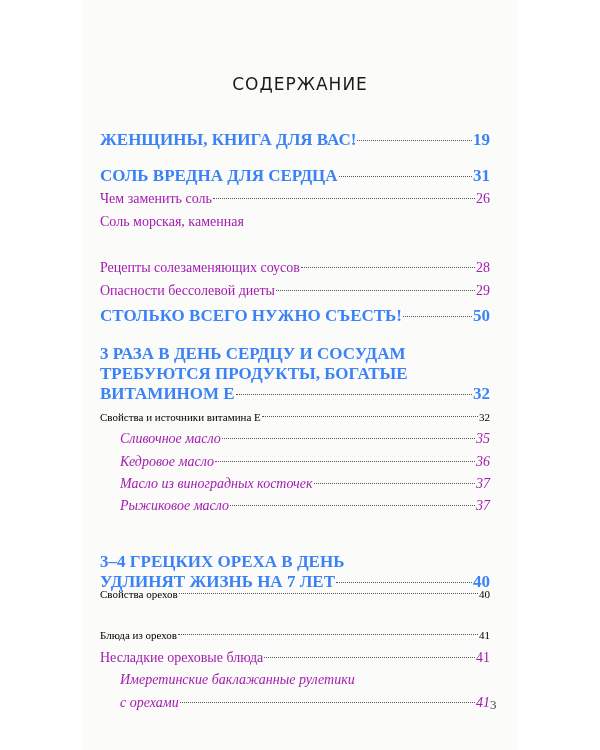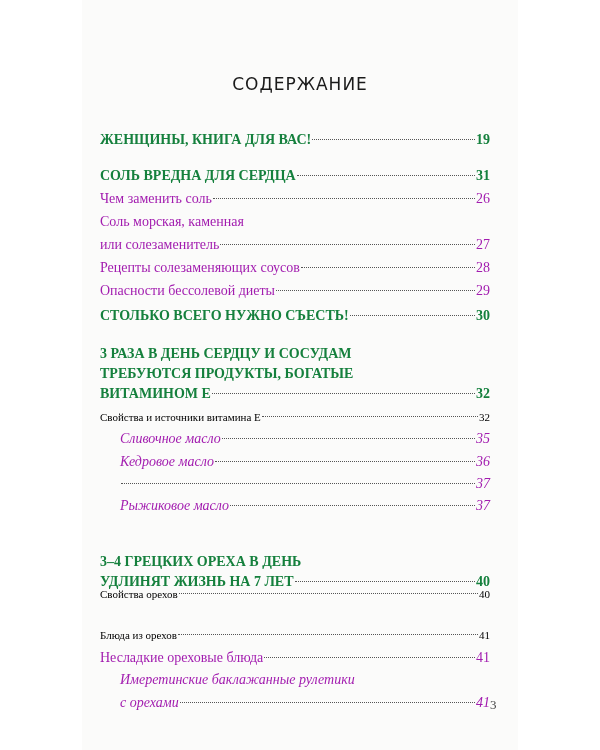--- a/index.html
+++ b/index.html
@@ -20,21 +20,21 @@
       font-family: "Liberation Serif", serif; color: #222;
       line-height: 20px;
     }
     .entry .row { display: flex; align-items: baseline; white-space: nowrap; }
     .entry .txt { flex: 0 0 auto; }
     .entry .dots {
       flex: 1 1 auto; overflow: hidden; margin: 0 1px;
       border-bottom: 1.5px dotted #555; transform: translateY(-4px); min-width: 6px;
     }
     .entry .pg { flex: 0 0 auto; }
-    .bold { font-weight: bold; font-size: 14px; color: #15803d; }
+    .bold { font-weight: bold; font-size: 17px; color: #3b82f6; }
     .bold2 { font-weight: normal; font-size: 11px; color: #000000; }
     .norm { font-size: 14px; color: #a21caf; }
     .ind1 { left: 38px; font-style: italic; }
     .pagenum {
       position: absolute; left: 408px; top: 697px;
       font-family: "Liberation Serif", serif; font-size: 13px; color: #444;
     }
   </style>
 </head>
 <body>
@@ -63,25 +63,20 @@
         <span class="txt">Чем заменить соль</span>
         <span class="dots"></span>
         <span class="pg">26</span>
       </div>
   </div>
 
   <div class="entry norm" style="top:212px">
     <div class="row">
         <span class="txt">Соль морская, каменная</span>
       </div>
-    <div class="row" style="margin-top:3px">
-        <span class="txt">или солезаменитель</span>
-        <span class="dots"></span>
-        <span class="pg">27</span>
-      </div>
   </div>
 
   <div class="entry norm" style="top:258px">
     <div class="row">
         <span class="txt">Рецепты солезаменяющих соусов</span>
         <span class="dots"></span>
         <span class="pg">28</span>
       </div>
   </div>
 
@@ -90,21 +85,21 @@
         <span class="txt">Опасности бессолевой диеты</span>
         <span class="dots"></span>
         <span class="pg">29</span>
       </div>
   </div>
 
   <div class="entry bold" style="top:306px">
     <div class="row">
         <span class="txt">СТОЛЬКО ВСЕГО НУЖНО СЪЕСТЬ!</span>
         <span class="dots"></span>
-        <span class="pg">30</span>
+        <span class="pg">50</span>
       </div>
   </div>
 
   <div class="entry bold" style="top:344px">
     <div class="row">
         <span class="txt">3 РАЗА В ДЕНЬ СЕРДЦУ И СОСУДАМ</span>
       </div>
     <div class="row">
         <span class="txt">ТРЕБУЮТСЯ ПРОДУКТЫ, БОГАТЫЕ</span>
       </div>
@@ -132,20 +127,21 @@
   </div>
   <div class="entry norm ind1" style="top:452px">
     <div class="row">
         <span class="txt">Кедровое масло</span>
         <span class="dots"></span>
         <span class="pg">36</span>
       </div>
   </div>
   <div class="entry norm ind1" style="top:474px">
     <div class="row">
+        <span class="txt">Масло из виноградных косточек</span>
         <span class="dots"></span>
         <span class="pg">37</span>
       </div>
   </div>
   <div class="entry norm ind1" style="top:496px">
     <div class="row">
         <span class="txt">Рыжиковое масло</span>
         <span class="dots"></span>
         <span class="pg">37</span>
       </div>

